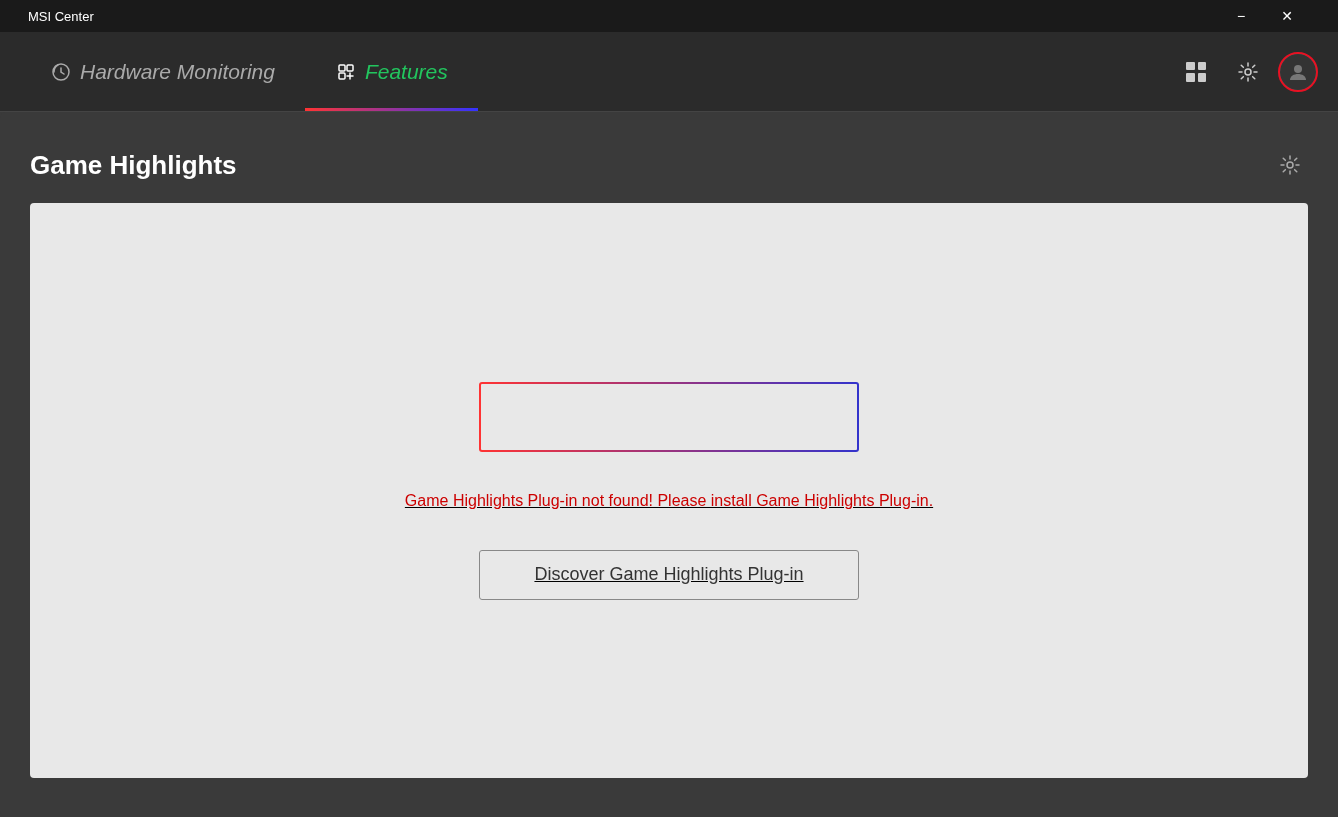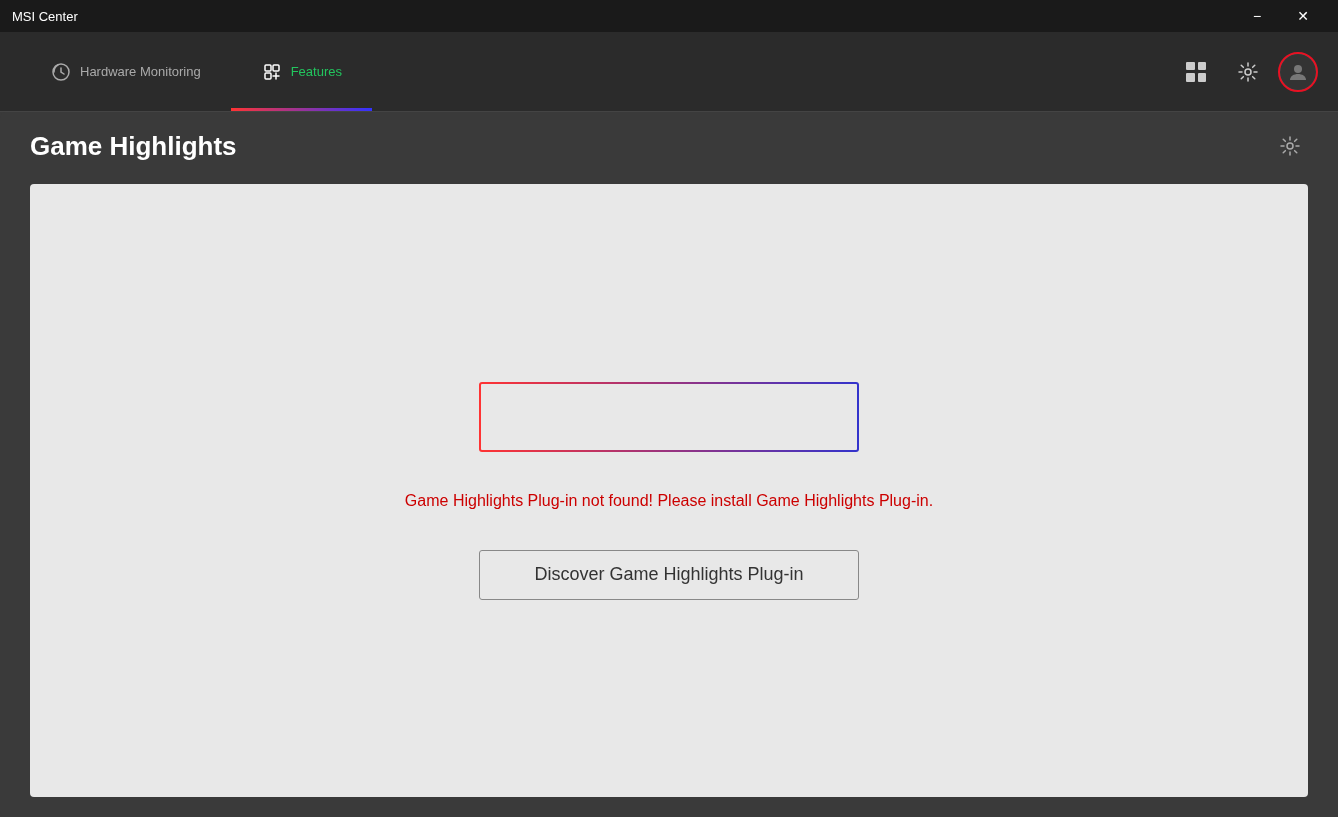--- a/index.html
+++ b/index.html
@@ -17,21 +17,21 @@
     }
 
     
     .title-bar {
       width: 100%;
       height: 32px;
       background: #1a1a1a;
       display: flex;
       align-items: center;
       justify-content: space-between;
-      padding: 0 12px;
+      padding: 0 28px;
     }
 
     .title-bar-left {
       display: flex;
       align-items: center;
       gap: 8px;
     }
 
     .title-bar-title {
       color: #ffffff;
@@ -78,23 +78,24 @@
     }
 
     .nav-tab {
       display: flex;
       align-items: center;
       gap: 8px;
       padding: 0 30px;
       height: 100%;
       cursor: pointer;
       color: #aaa;
-      font-size: 13px;
+      font-size: 21px;
       position: relative;
       text-decoration: none;
+      font-style: italic;
     }
 
     .nav-tab.active {
       color: #22c55e;
     }
 
     .nav-tab.active::after {
       content: '';
       position: absolute;
       bottom: 0;
@@ -166,21 +167,21 @@
       display: flex;
       align-items: center;
       justify-content: center;
     }
 
     
     .main-content {
       width: 100%;
       height: calc(817px - 32px - 80px);
       background: #3a3a3a;
-      padding: 16px 30px;
+      padding: 35px 30px;
       border-radius: 6px;
     }
 
     .page-header {
       display: flex;
       align-items: center;
       justify-content: space-between;
       margin-bottom: 20px;
     }
 
@@ -207,20 +208,21 @@
     .content-area {
       width: 100%;
       height: calc(100% - 60px);
       background: #e8e8e8;
       border-radius: 4px;
       display: flex;
       flex-direction: column;
       align-items: center;
       justify-content: center;
       gap: 40px;
+      text-decoration: underline;
     }
 
     .download-btn {
       width: 380px;
       height: 70px;
       background: transparent;
       border: none;
       cursor: pointer;
       position: relative;
       display: flex;

